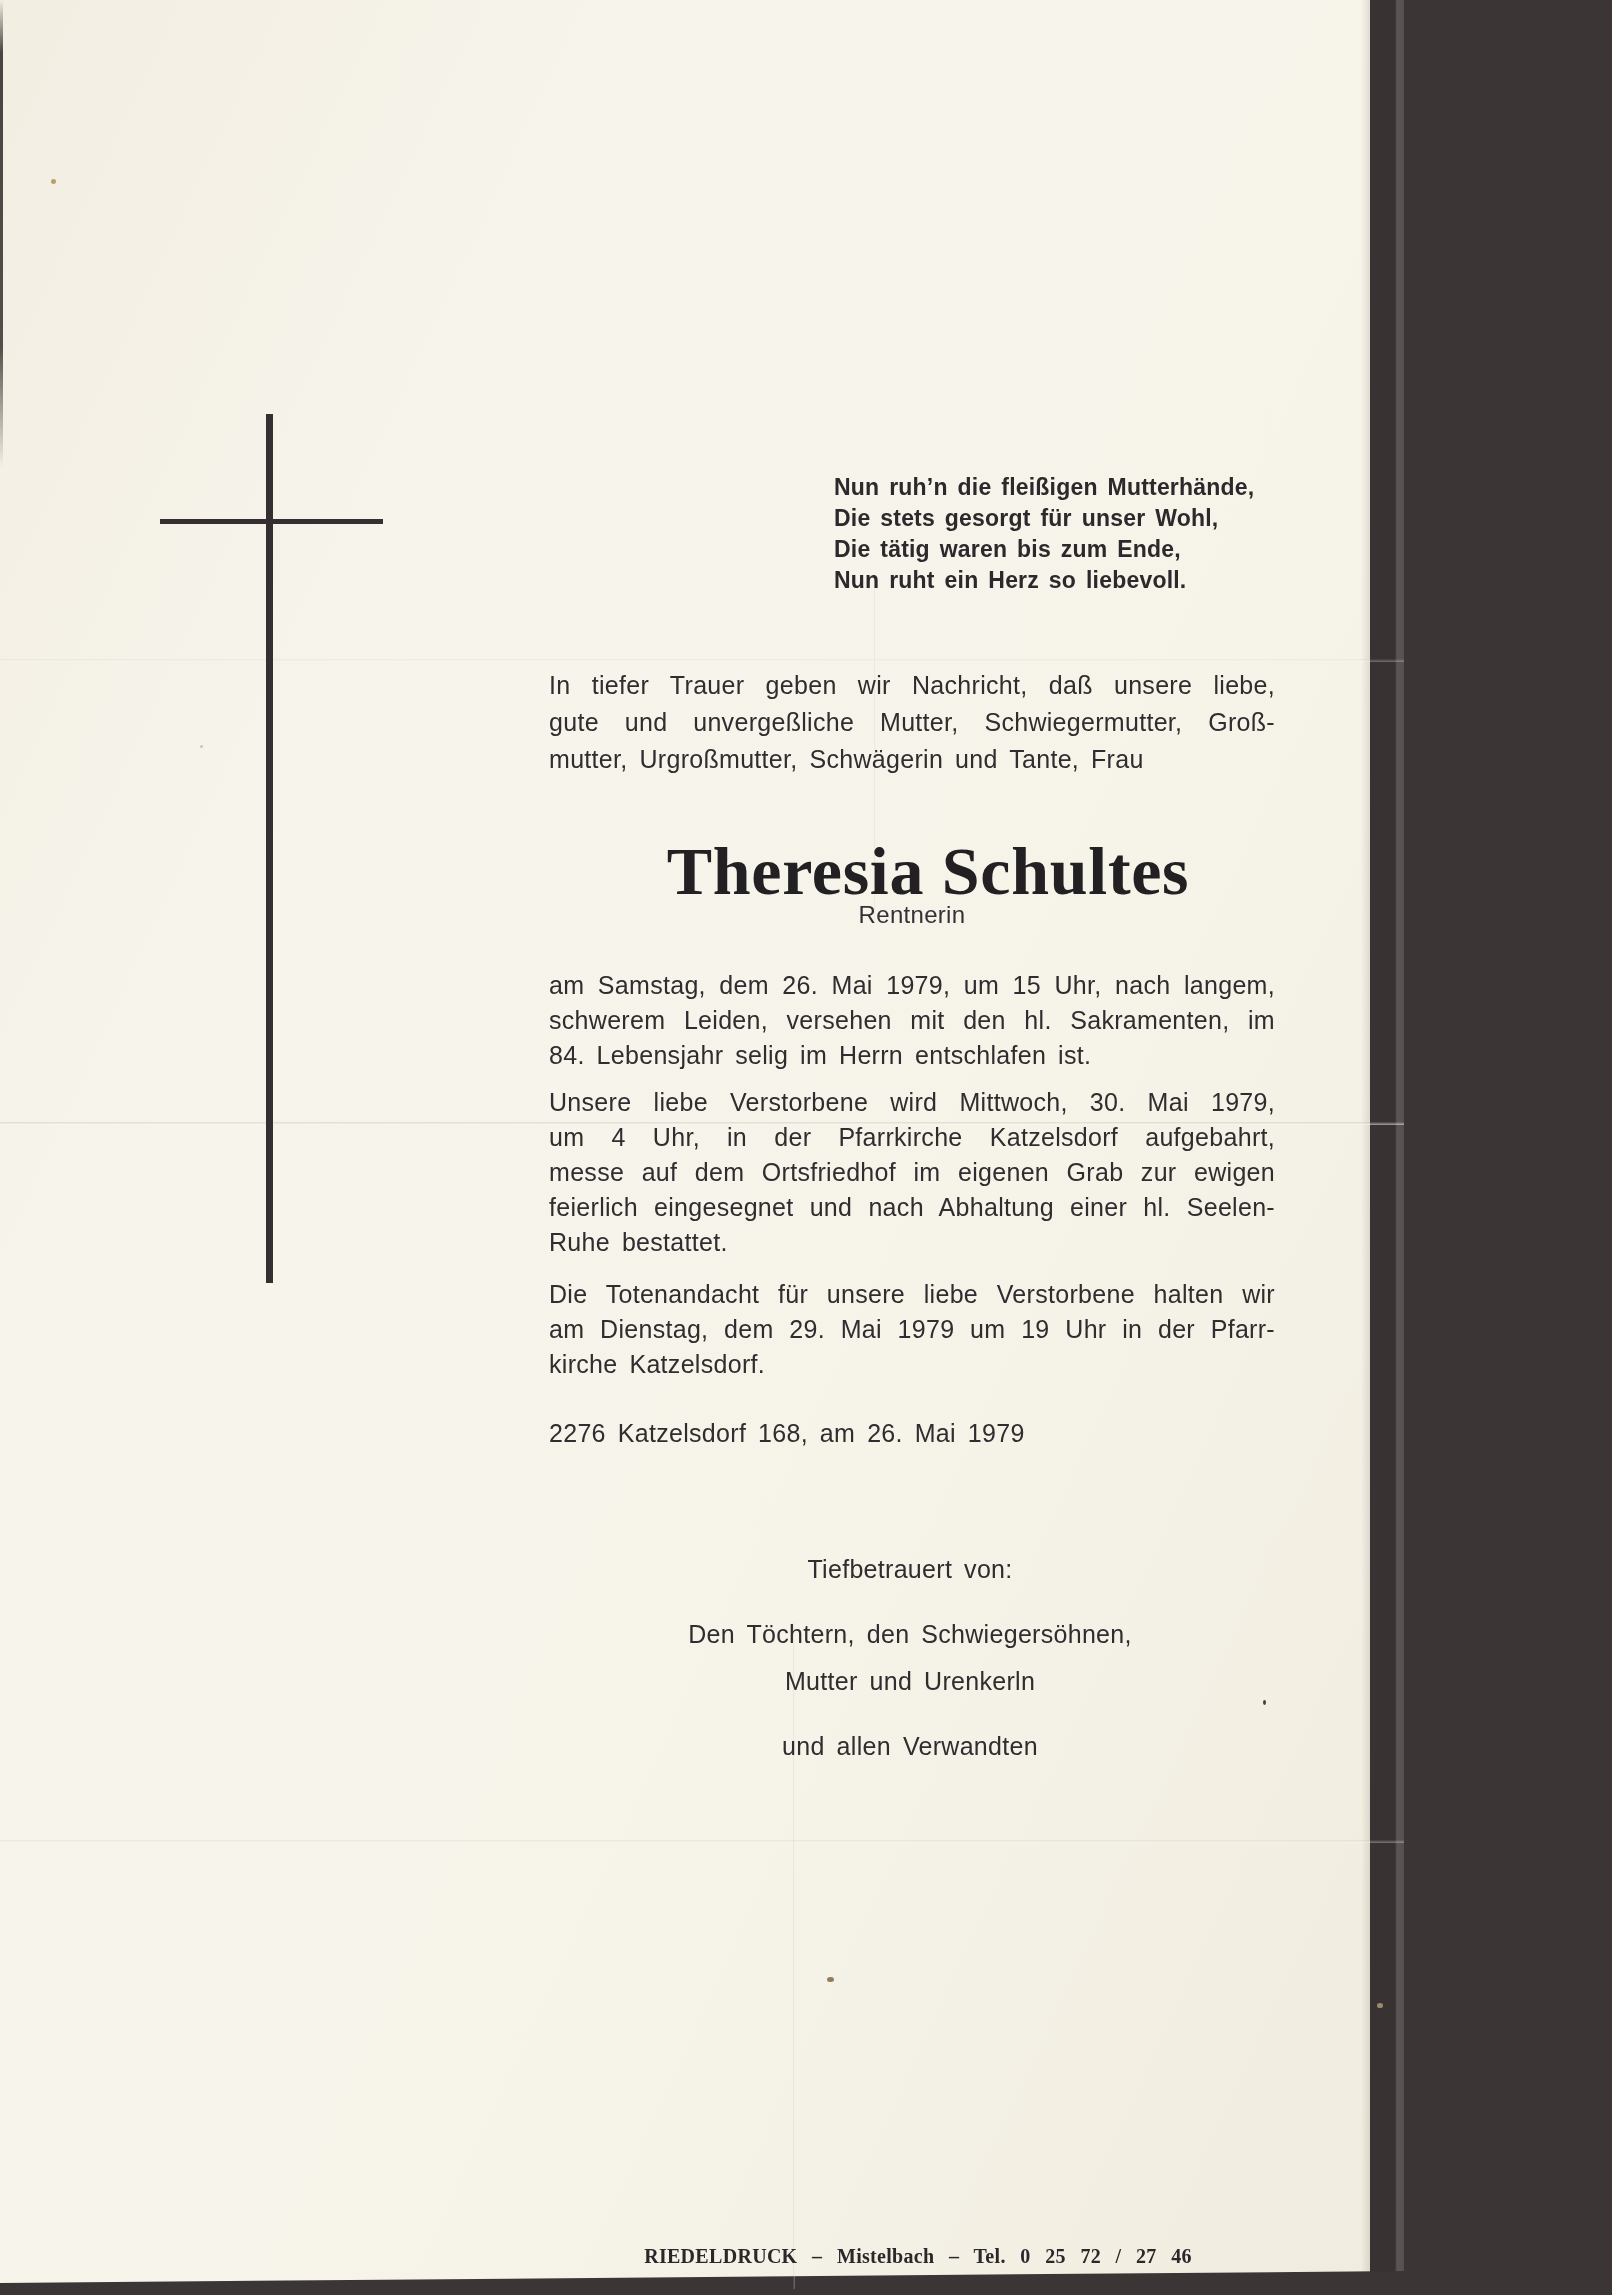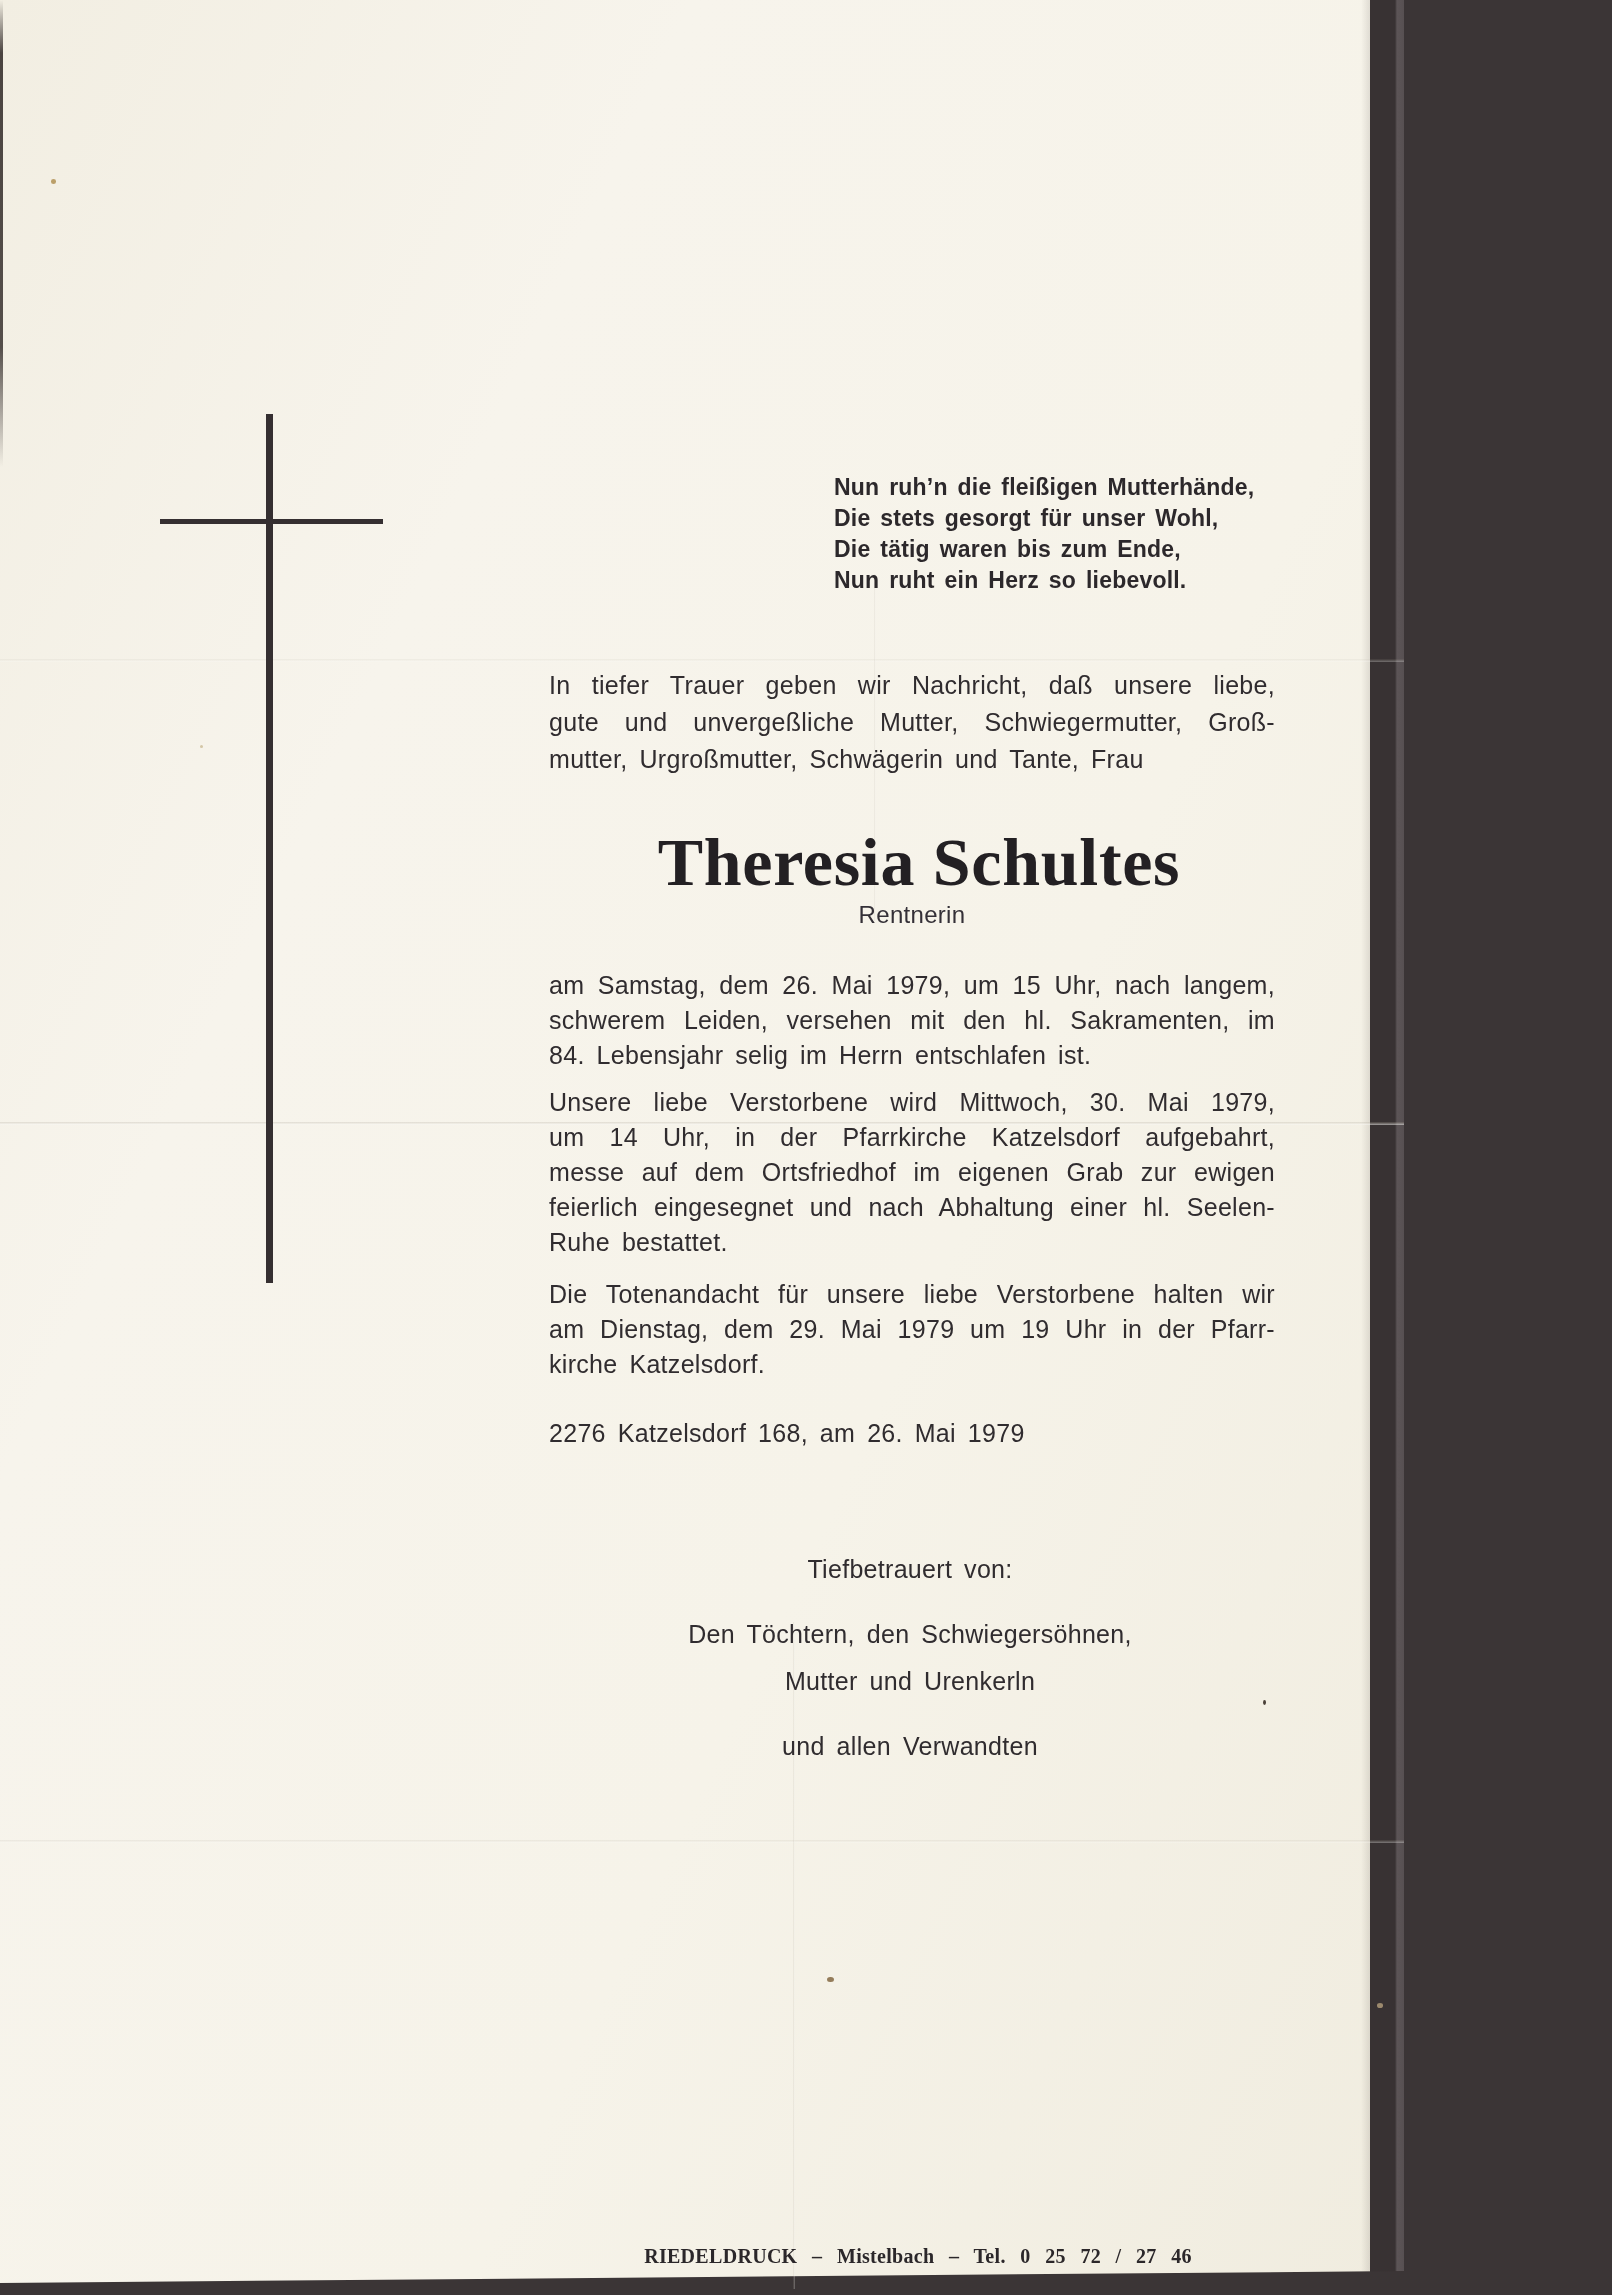--- a/index.html
+++ b/index.html
@@ -72,21 +72,21 @@
   .jl { text-align: justify; text-align-last: justify; }
   .ll { text-align: left; }
 
   .intro { top: 667px; line-height: 37px; }
   .p1    { top: 968px; line-height: 35px; }
   .p2    { top: 1085px; line-height: 35px; }
   .p3    { top: 1277px; line-height: 35px; }
   .address { top: 1419px; font-size: 25px; letter-spacing: 0.3px; word-spacing: 4.7px; color: #302c2f; }
 
   .name {
-    top: 818px; text-align: center; margin: 7px;
+    top: 818px; text-align: center; margin: 16px;
     font-family: "Liberation Serif", serif; font-weight: bold;
     font-size: 68px; line-height: 75px; letter-spacing: 0.7px; color: #232023;
   }
   .occupation {
     top: 901px; text-align: center;
     font-size: 24px; letter-spacing: 0.3px; color: #343037;
   }
 
   
   .mourn { position: absolute; left: 549px; width: 722px; text-align: center;
@@ -147,21 +147,21 @@
   <div class="col occupation">Rentnerin</div>
 
   <div class="col para p1">
     <div class="jl">am Samstag, dem 26. Mai 1979, um 15 Uhr, nach langem,</div>
     <div class="jl">schwerem Leiden, versehen mit den hl. Sakramenten, im</div>
     <div class="ll">84. Lebensjahr selig im Herrn entschlafen ist.</div>
   </div>
 
   <div class="col para p2">
     <div class="jl">Unsere liebe Verstorbene wird Mittwoch, 30. Mai 1979,</div>
-    <div class="jl">um 14 Uhr, in der Pfarrkirche Katzelsdorf aufgebahrt,</div>
+    <div class="jl">um 4 Uhr, in der Pfarrkirche Katzelsdorf aufgebahrt,</div>
     <div class="jl">messe auf dem Ortsfriedhof im eigenen Grab zur ewigen</div>
     <div class="jl">feierlich eingesegnet und nach Abhaltung einer hl. Seelen-</div>
     <div class="ll">Ruhe bestattet.</div>
   </div>
 
   <div class="col para p3">
     <div class="jl">Die Totenandacht für unsere liebe Verstorbene halten wir</div>
     <div class="jl">am Dienstag, dem 29. Mai 1979 um 19 Uhr in der Pfarr-</div>
     <div class="ll">kirche Katzelsdorf.</div>
   </div>

